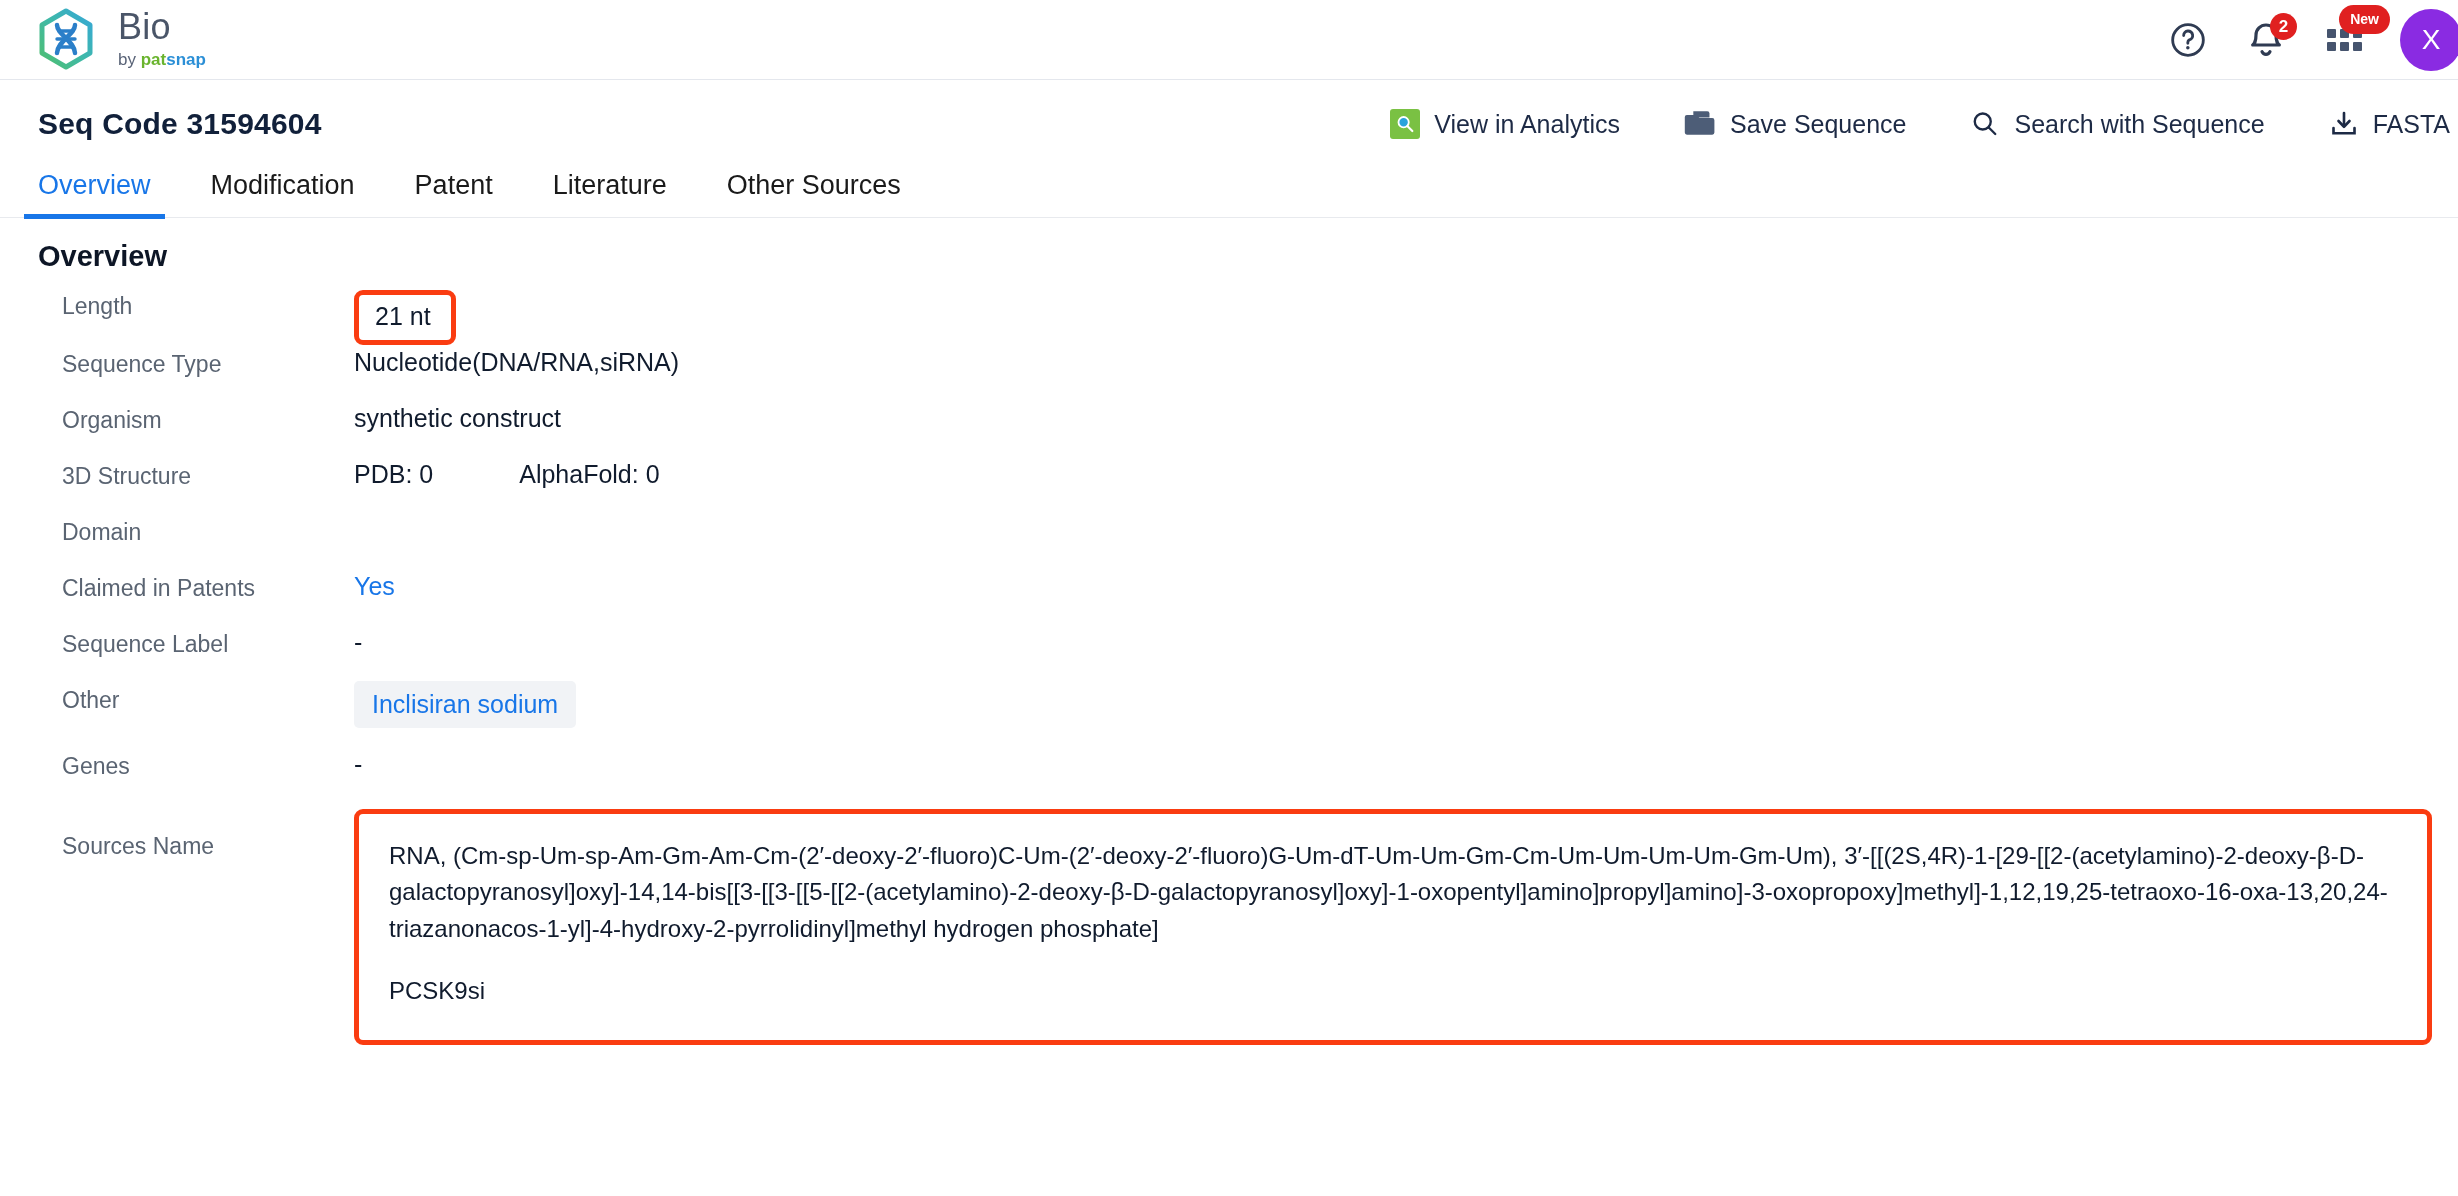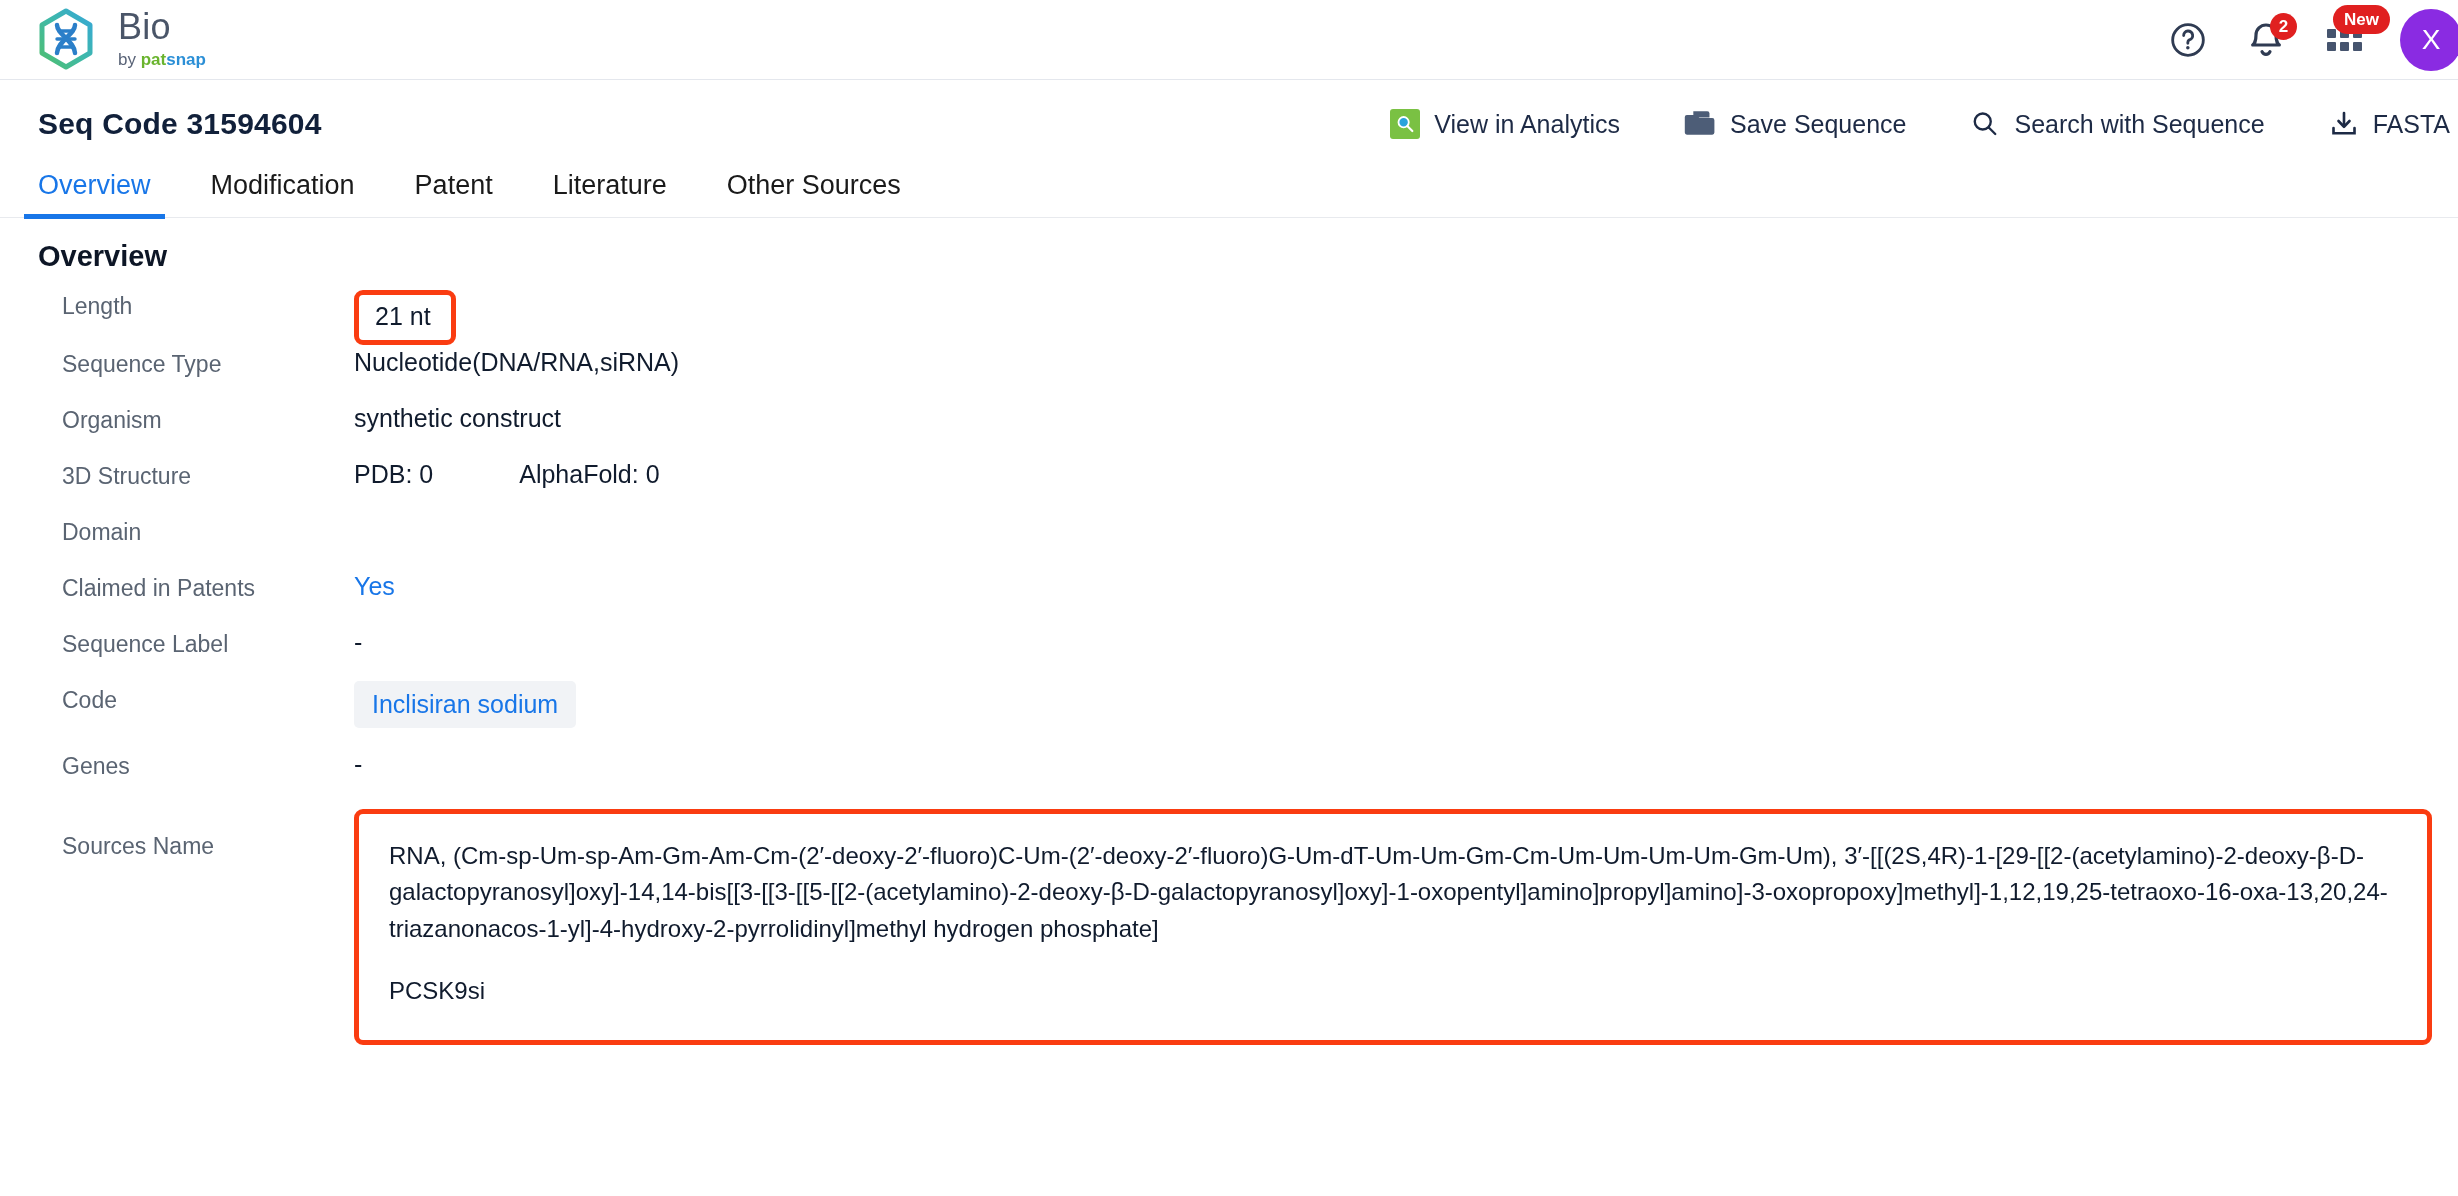--- a/index.html
+++ b/index.html
@@ -64,21 +64,21 @@
     border-radius: 14px;
     display: flex; align-items: center; justify-content: center;
     padding: 0 6px;
     line-height: 1;
   }
   .badge-new {
     position: absolute;
     top: -13px; right: -24px;
     background: #e02020;
     color: #fff;
-    font-size: 17px;
+    font-size: 14px;
     font-weight: 700;
     height: 29px;
     border-radius: 15px;
     display: flex; align-items: center; justify-content: center;
     padding: 0 11px;
     line-height: 1;
     white-space: nowrap;
   }
   .grid-icon { display: grid; grid-template-columns: repeat(3, 9px); grid-gap: 4px; }
   .grid-icon i { width: 9px; height: 9px; background: #46546e; border-radius: 1px; display: block; }
@@ -370,21 +370,21 @@
     <div class="flabel">Claimed in Patents</div>
     <div class="fvalue link">Yes</div>
   </div>
 
   <div class="row">
     <div class="flabel">Sequence Label</div>
     <div class="fvalue">-</div>
   </div>
 
   <div class="row" style="min-height:66px;">
-    <div class="flabel">Code</div>
+    <div class="flabel">Other</div>
     <div class="fvalue" style="padding-top:0;">
       <span class="drug-chip">Inclisiran sodium</span>
     </div>
   </div>
 
   <div class="row">
     <div class="flabel">Genes</div>
     <div class="fvalue">-</div>
   </div>
 

